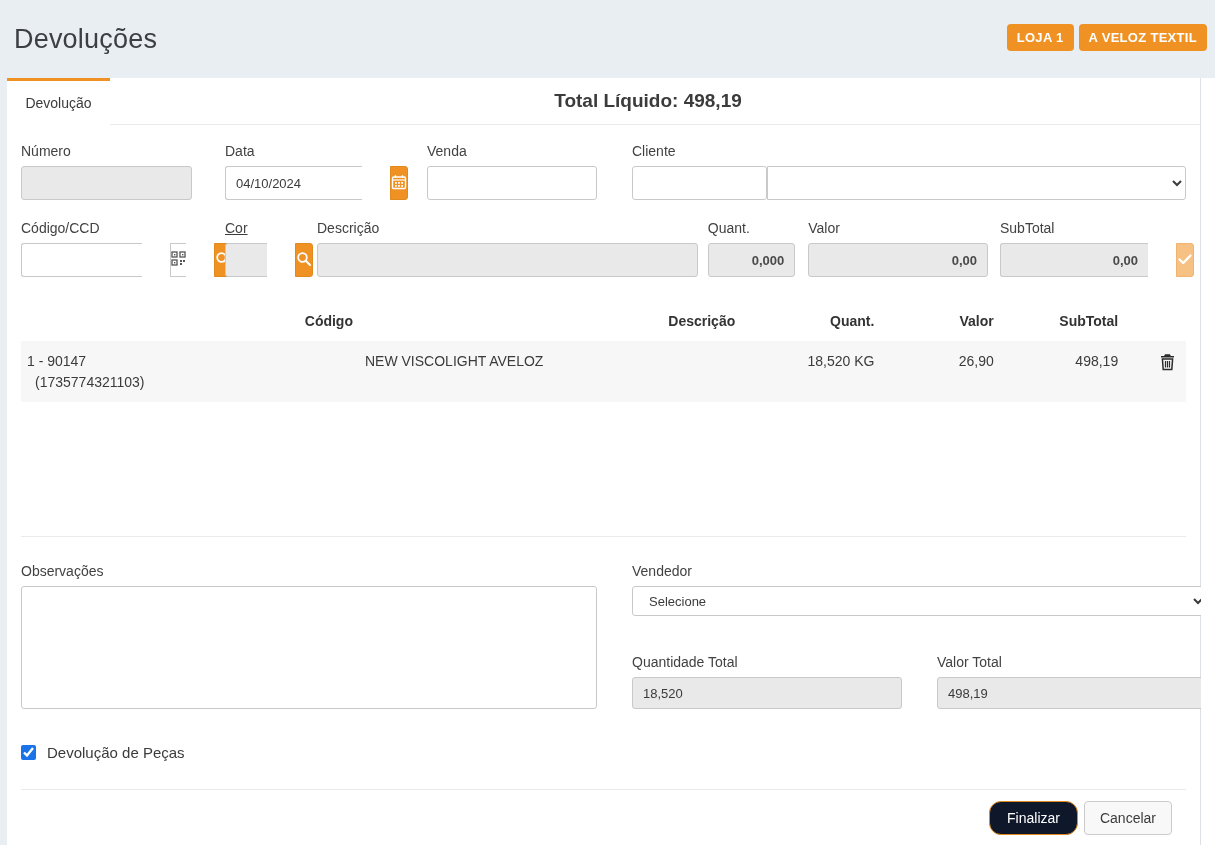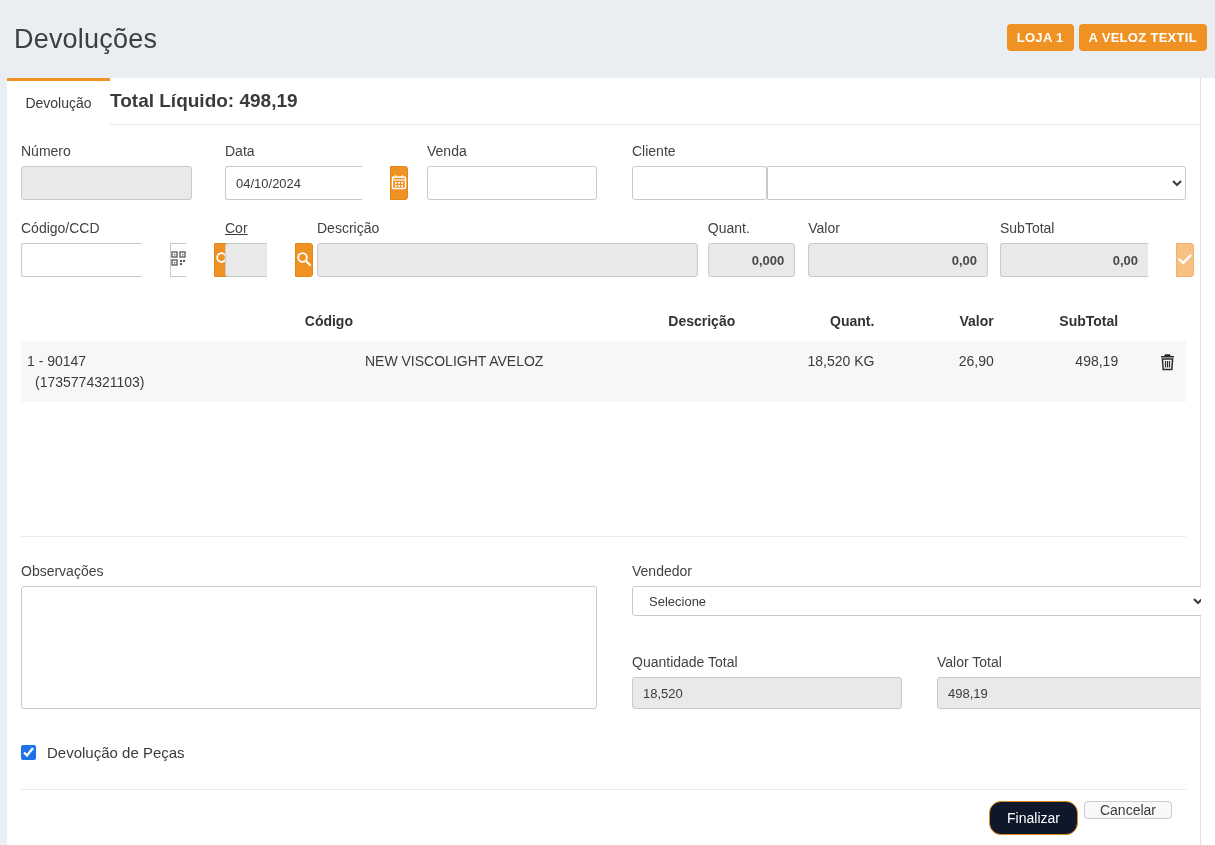--- a/index.html
+++ b/index.html
@@ -35,21 +35,21 @@
 
   
   .tabbar { display:flex; height:47px; flex:0 0 47px; }
   .tab {
     width:103px; background:#fff; border-top:3px solid #ef9223;
     display:flex; align-items:center; justify-content:center;
     font-size:14px; color:#3b3b3b; cursor:pointer;
   }
   .tabbar-rest {
     flex:1; border-bottom:1px solid #e7e9eb;
-    display:flex; align-items:center; justify-content:flex-start; padding-right:14px;
+    display:flex; align-items:center; justify-content:center; padding-right:14px;
   }
   .total-liquido { font-size:19px; font-weight:700; color:#3b3b3b; }
 
   
   .form-area { padding:0 14px; flex:1; display:flex; flex-direction:column; }
   .field label { display:block; font-size:14px; color:#424242; margin-bottom:7px; }
   .row1 { display:flex; margin-top:18px; }
   .row2 { display:flex; margin-top:20px; }
   input[type=text], select, textarea {
     font-family:inherit; font-size:13px; color:#3b3b3b;
@@ -129,21 +129,21 @@
   
   .footer { border-top:1px solid #e8eaec; margin-top:28px; padding:11px 14px 10px 14px;
     display:flex; justify-content:flex-end; gap:6px; }
   .btn-primary {
     background:#0f172a; border:1px solid #e08a1e; color:#fff; font-weight:400;
     font-size:14px; font-family:inherit; height:34px; padding:0 17px;
     border-radius:12px; cursor:pointer;
   }
   .btn-default {
     background:#f8f8f8; border:1px solid #cccccc; color:#3b3b3b;
-    font-size:14px; font-family:inherit; height:18px; padding:0 15px;
+    font-size:14px; font-family:inherit; height:34px; padding:0 15px;
     border-radius:4px; cursor:pointer;
   }
 </style>
 </head>
 <body>
 
 <div class="app">
 
   <div class="header">
     <div class="page-title">Devoluções</div>

